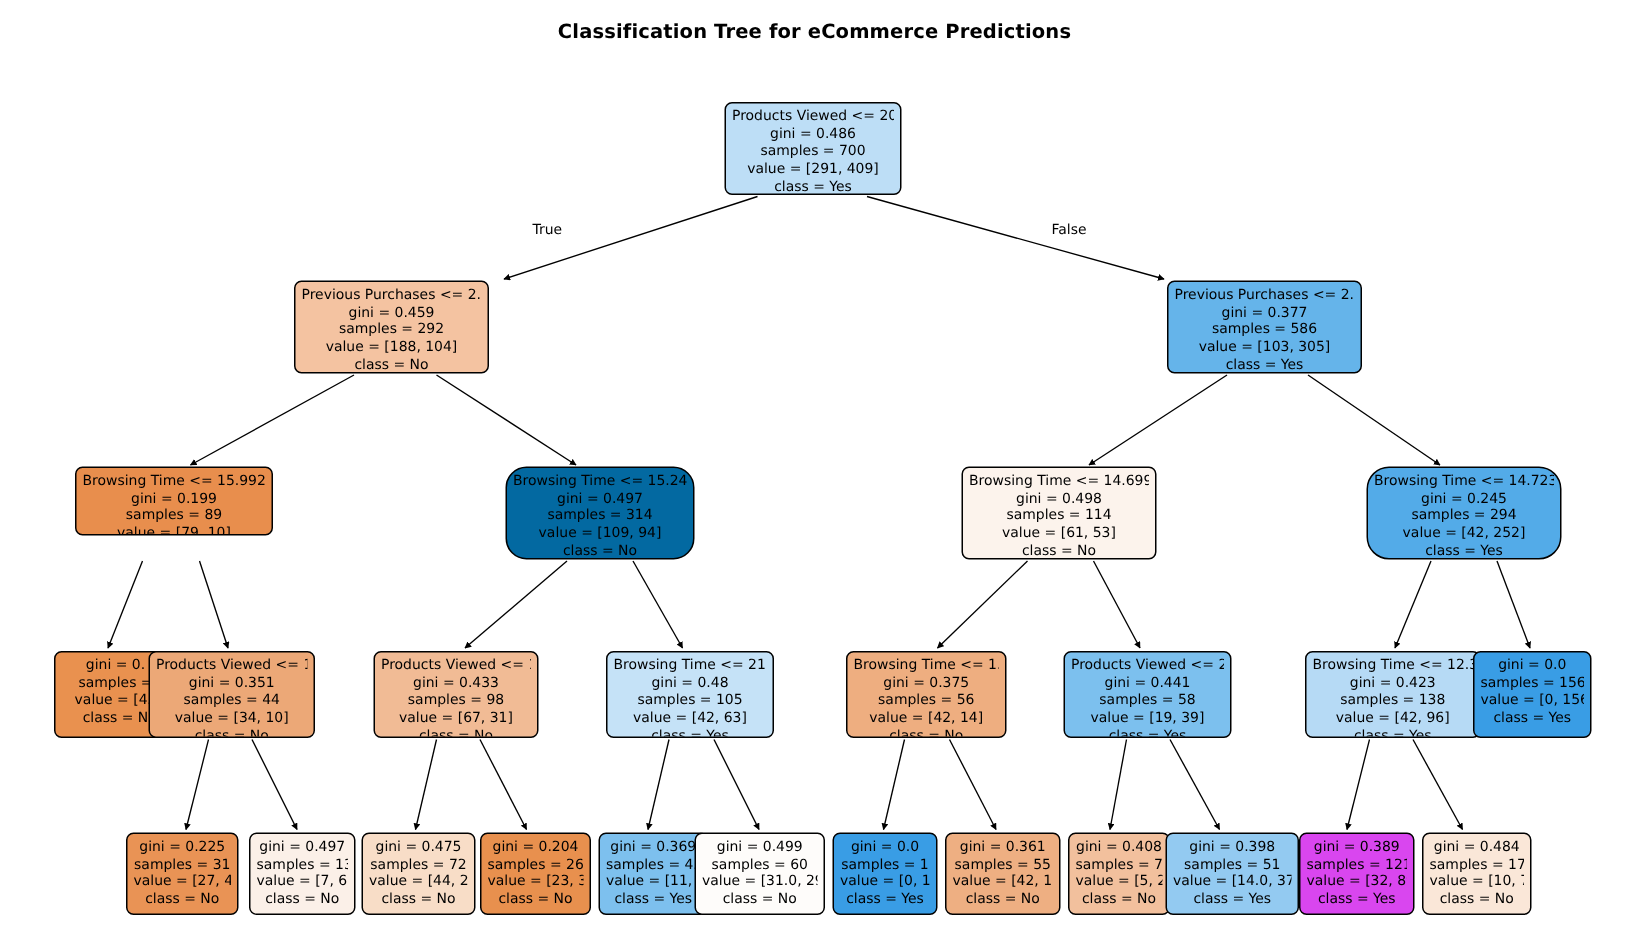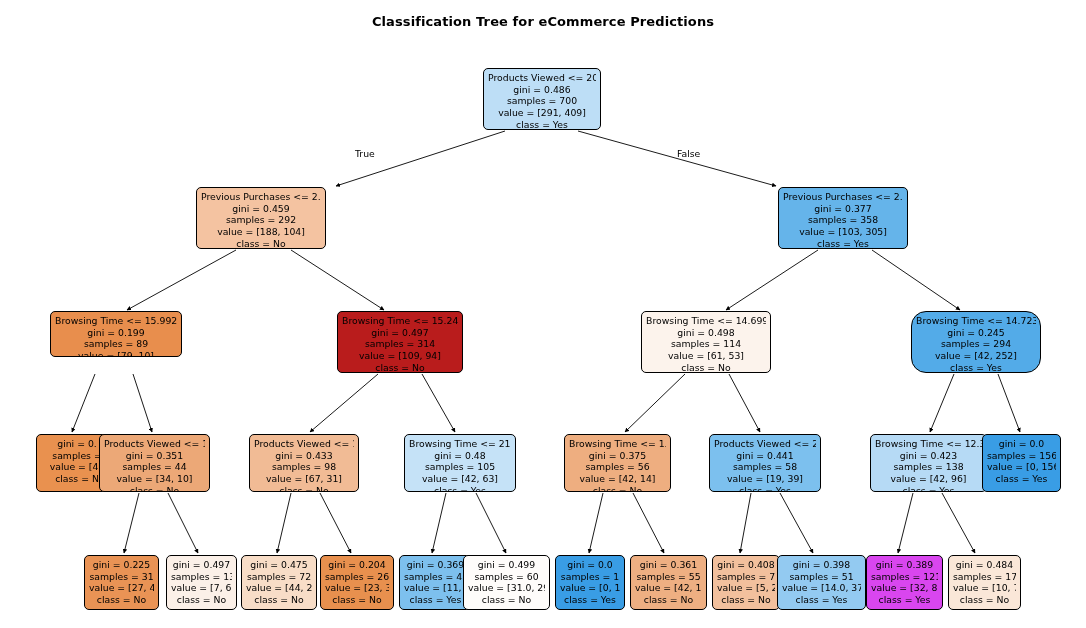--- a/index.html
+++ b/index.html
@@ -113,32 +113,32 @@
       <div class="node" style="left: 196px; top: 187px; width: 130px; height: 62px; background: rgb(244, 195, 161); z-index: 1;">
         <div>Previous Purchases &lt;= 2.5</div>
         <div>gini = 0.459</div>
         <div>samples = 292</div>
         <div>value = [188, 104]</div>
         <div>class = No</div>
       </div>
       <div class="node" style="left: 778px; top: 187px; width: 130px; height: 62px; background: rgb(101, 180, 234); z-index: 1;">
         <div>Previous Purchases &lt;= 2.5</div>
         <div>gini = 0.377</div>
-        <div>samples = 358</div>
+        <div>samples = 586</div>
         <div>value = [103, 305]</div>
         <div>class = Yes</div>
       </div>
       <div class="node" style="left: 50px; top: 311px; width: 132px; height: 46px; background: rgb(232, 142, 77); z-index: 1;">
         <div>Browsing Time &lt;= 15.992</div>
         <div>gini = 0.199</div>
         <div>samples = 89</div>
         <div>value = [79, 10]</div>
         <div>class = No</div>
       </div>
-      <div class="node" style="left: 337px; top: 311px; width: 126px; height: 62px; background: #b91c1c; z-index: 1;">
+      <div class="node" style="left: 337px; top: 311px; width: 126px; height: 62px; background: #0369a1; z-index: 1; border-radius: 14px;">
         <div>Browsing Time &lt;= 15.24</div>
         <div>gini = 0.497</div>
         <div>samples = 314</div>
         <div>value = [109, 94]</div>
         <div>class = No</div>
       </div>
       <div class="node" style="left: 641px; top: 311px; width: 130px; height: 62px; background: rgb(252, 243, 236); z-index: 1;">
         <div>Browsing Time &lt;= 14.699</div>
         <div>gini = 0.498</div>
         <div>samples = 114</div>
@@ -274,16 +274,16 @@
       </div>
       <div class="node" style="left: 948px; top: 555px; width: 73px; height: 55px; background: rgb(250, 231, 216); z-index: 1;">
         <div>gini = 0.484</div>
         <div>samples = 17</div>
         <div>value = [10, 7]</div>
         <div>class = No</div>
       </div>
     </div>
   <div id="label-layer">
       <div class="edge-label" style="left: 355px; top: 148px;">True</div>
-      <div class="edge-label" style="left: 677px; top: 148px;">False</div>
+      <div class="edge-label" style="left: 701px; top: 148px;">False</div>
     </div>
 
 </div>
 
 </body></html>

